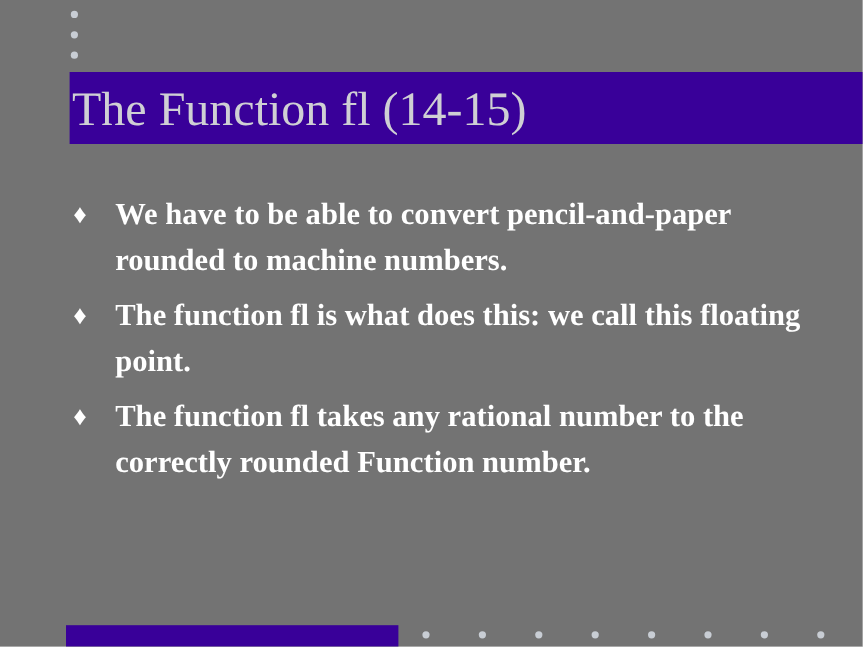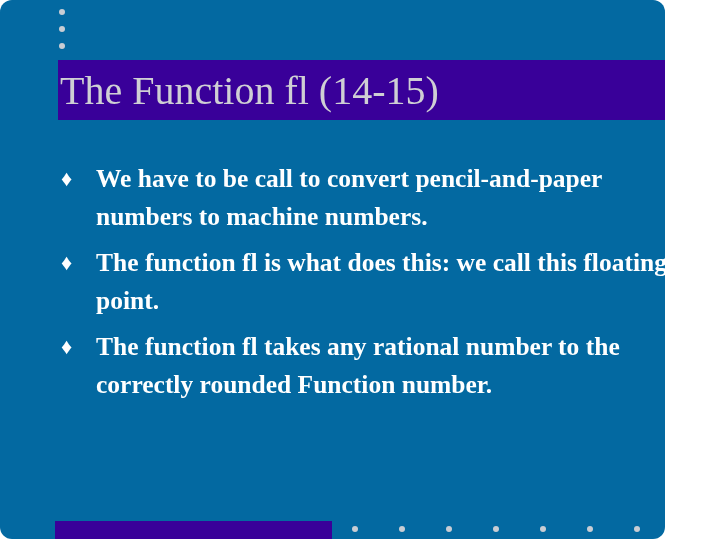--- a/index.html
+++ b/index.html
@@ -2,26 +2,25 @@
 <html><head>
 <meta charset="utf-8">
 <style>
   html, body {
     margin: 0;
     padding: 0;
     background: #ffffff;
   }
   #slide {
     position: relative;
-    width: 665px;
+    width: 719px;
     height: 539px;
     overflow: hidden;
-    background: #0369a1;
+    background: #737373;
     font-family: "Liberation Serif", "DejaVu Serif", serif;
-    border-radius: 12px;
     -webkit-font-smoothing: none;
   }
 
   
   .topdots {
     position: absolute;
     left: 59px;
     top: 8px;
     width: 8px;
     height: 48px;
@@ -132,21 +131,21 @@
     <span class="dot d2"></span>
   </div>
 
   <div class="title-band"></div>
   <div class="title-text">The Function fl (14-15)</div>
 
   <div class="body">
 
     <div class="bullet">
       <span class="marker">♦</span>
-      <span class="txt">We have to be call to convert pencil-and-paper numbers to machine numbers.</span>
+      <span class="txt">We have to be able to convert pencil-and-paper rounded to machine numbers.</span>
     </div>
 
     <div class="bullet">
       <span class="marker">♦</span>
       <span class="txt">The function fl is what does this: we call this floating point.</span>
     </div>
 
     <div class="bullet">
       <span class="marker">♦</span>
       <span class="txt">The function fl takes any rational number to the correctly rounded Function number.</span>

